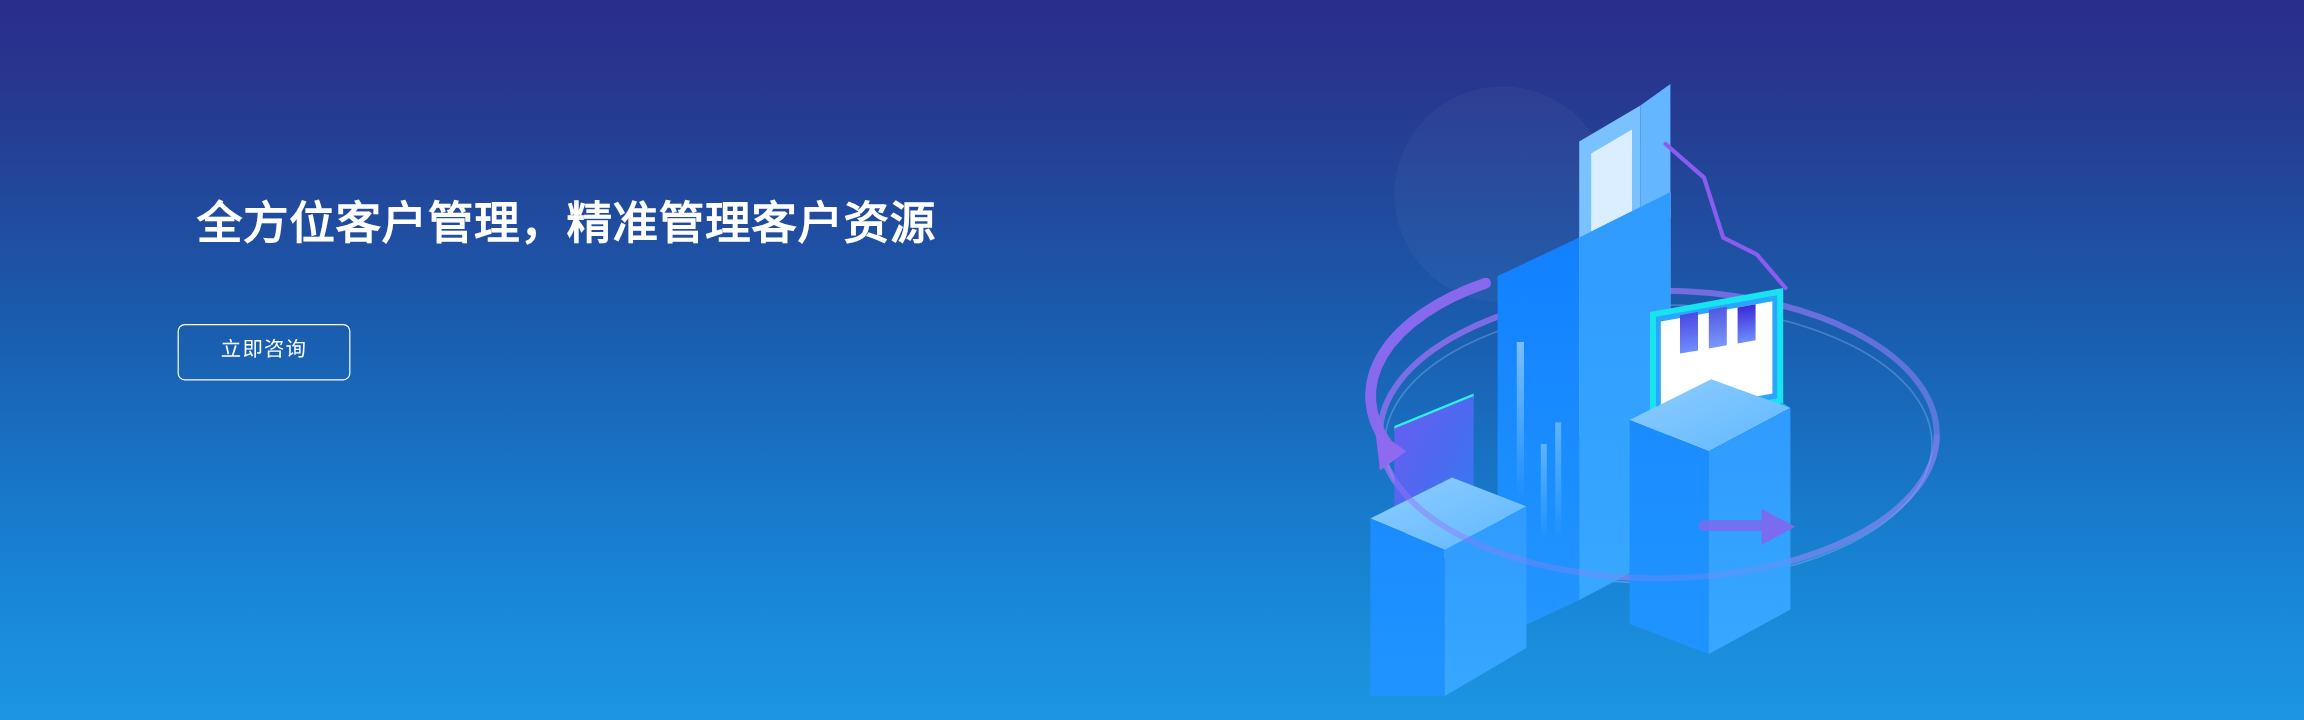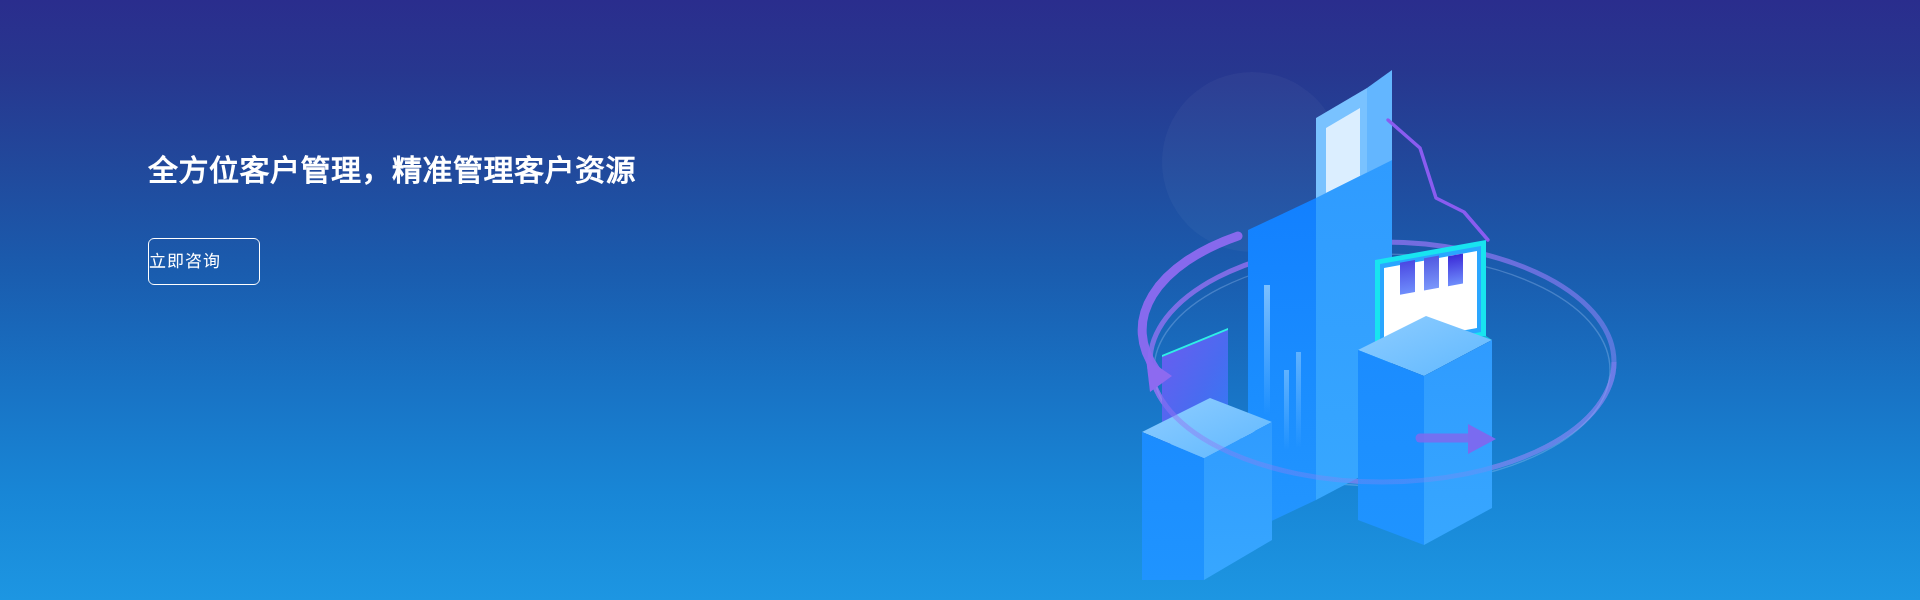--- a/index.html
+++ b/index.html
@@ -31,53 +31,53 @@
     pointer-events: none;
   }
   
   .copy {
     position: absolute;
     left: 148px;
     top: 150px;
     width: 620px;
   }
   .headline {
-    margin: 0;
-    font-size: 30px;
+    margin: 16px;
+    font-size: 38px;
     line-height: 42px;
     font-weight: 700;
     color: #ffffff;
     letter-spacing: 0.5px;
     white-space: nowrap;
   }
   .subcopy {
     margin: 0;
     padding-top: 30px;
     font-size: 17px;
     line-height: 25px;
     color: #eaf2ff;
     width: 482px;
     font-weight: 400;
   }
   .cta {
     display: inline-block;
     margin-top: 46px;
     box-sizing: border-box;
-    width: 112px;
+    width: 144px;
     height: 47px;
     line-height: 45px;
-    text-align: left;
+    text-align: center;
     border: 1px solid #ffffff;
     border-radius: 6px;
     color: #ffffff;
     font-size: 17px;
     background: transparent;
     cursor: pointer;
     padding: 0;
-    font-family: Liberation Serif, serif;
+    font-family: Liberation Mono, monospace;
     letter-spacing: 1px;
   }
 
   
   .art {
     position: absolute;
     left: 1120px;
     top: 40px;
     width: 560px;
     height: 540px;

